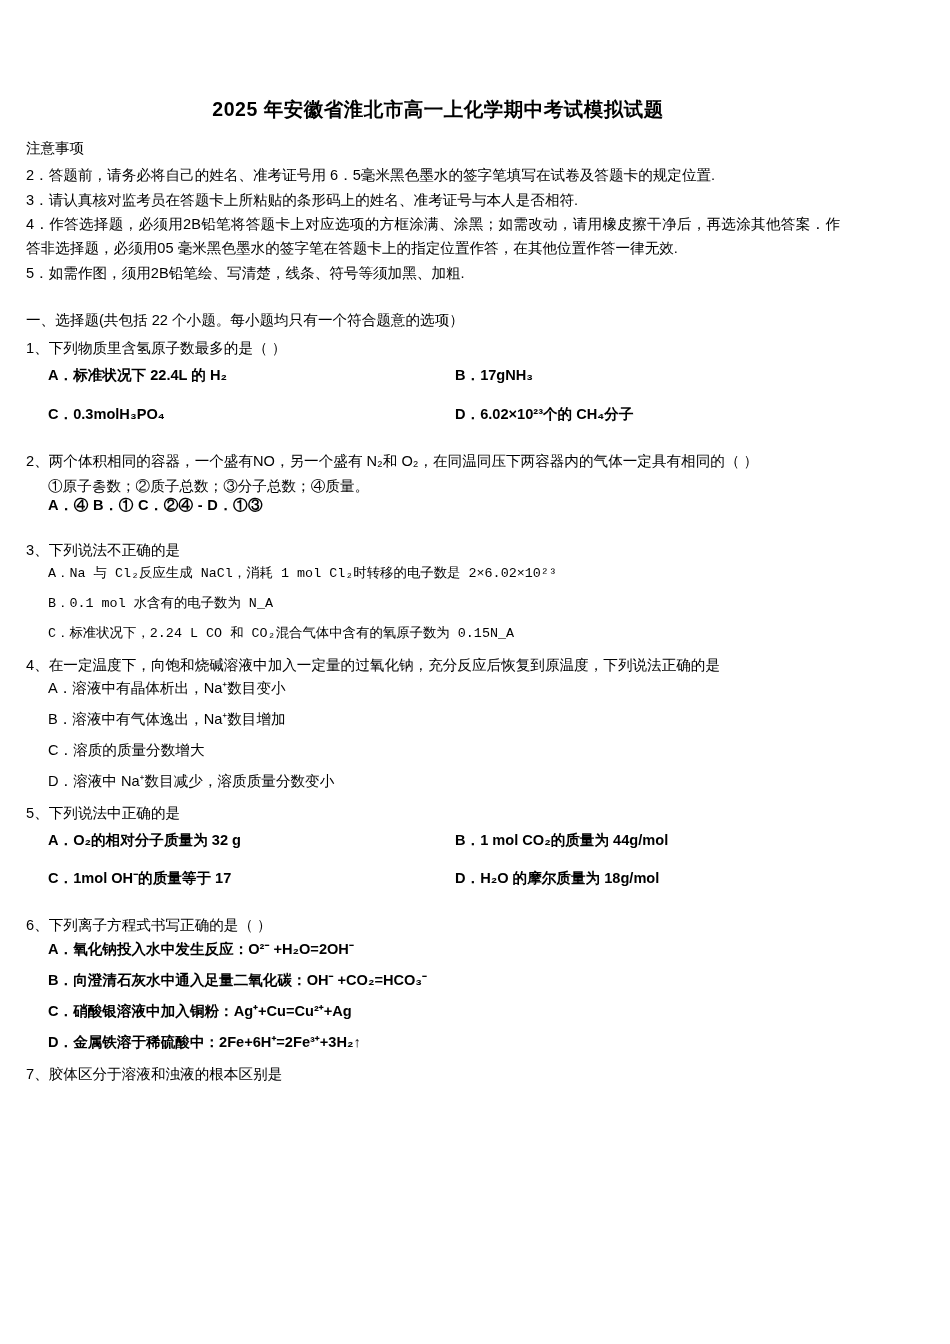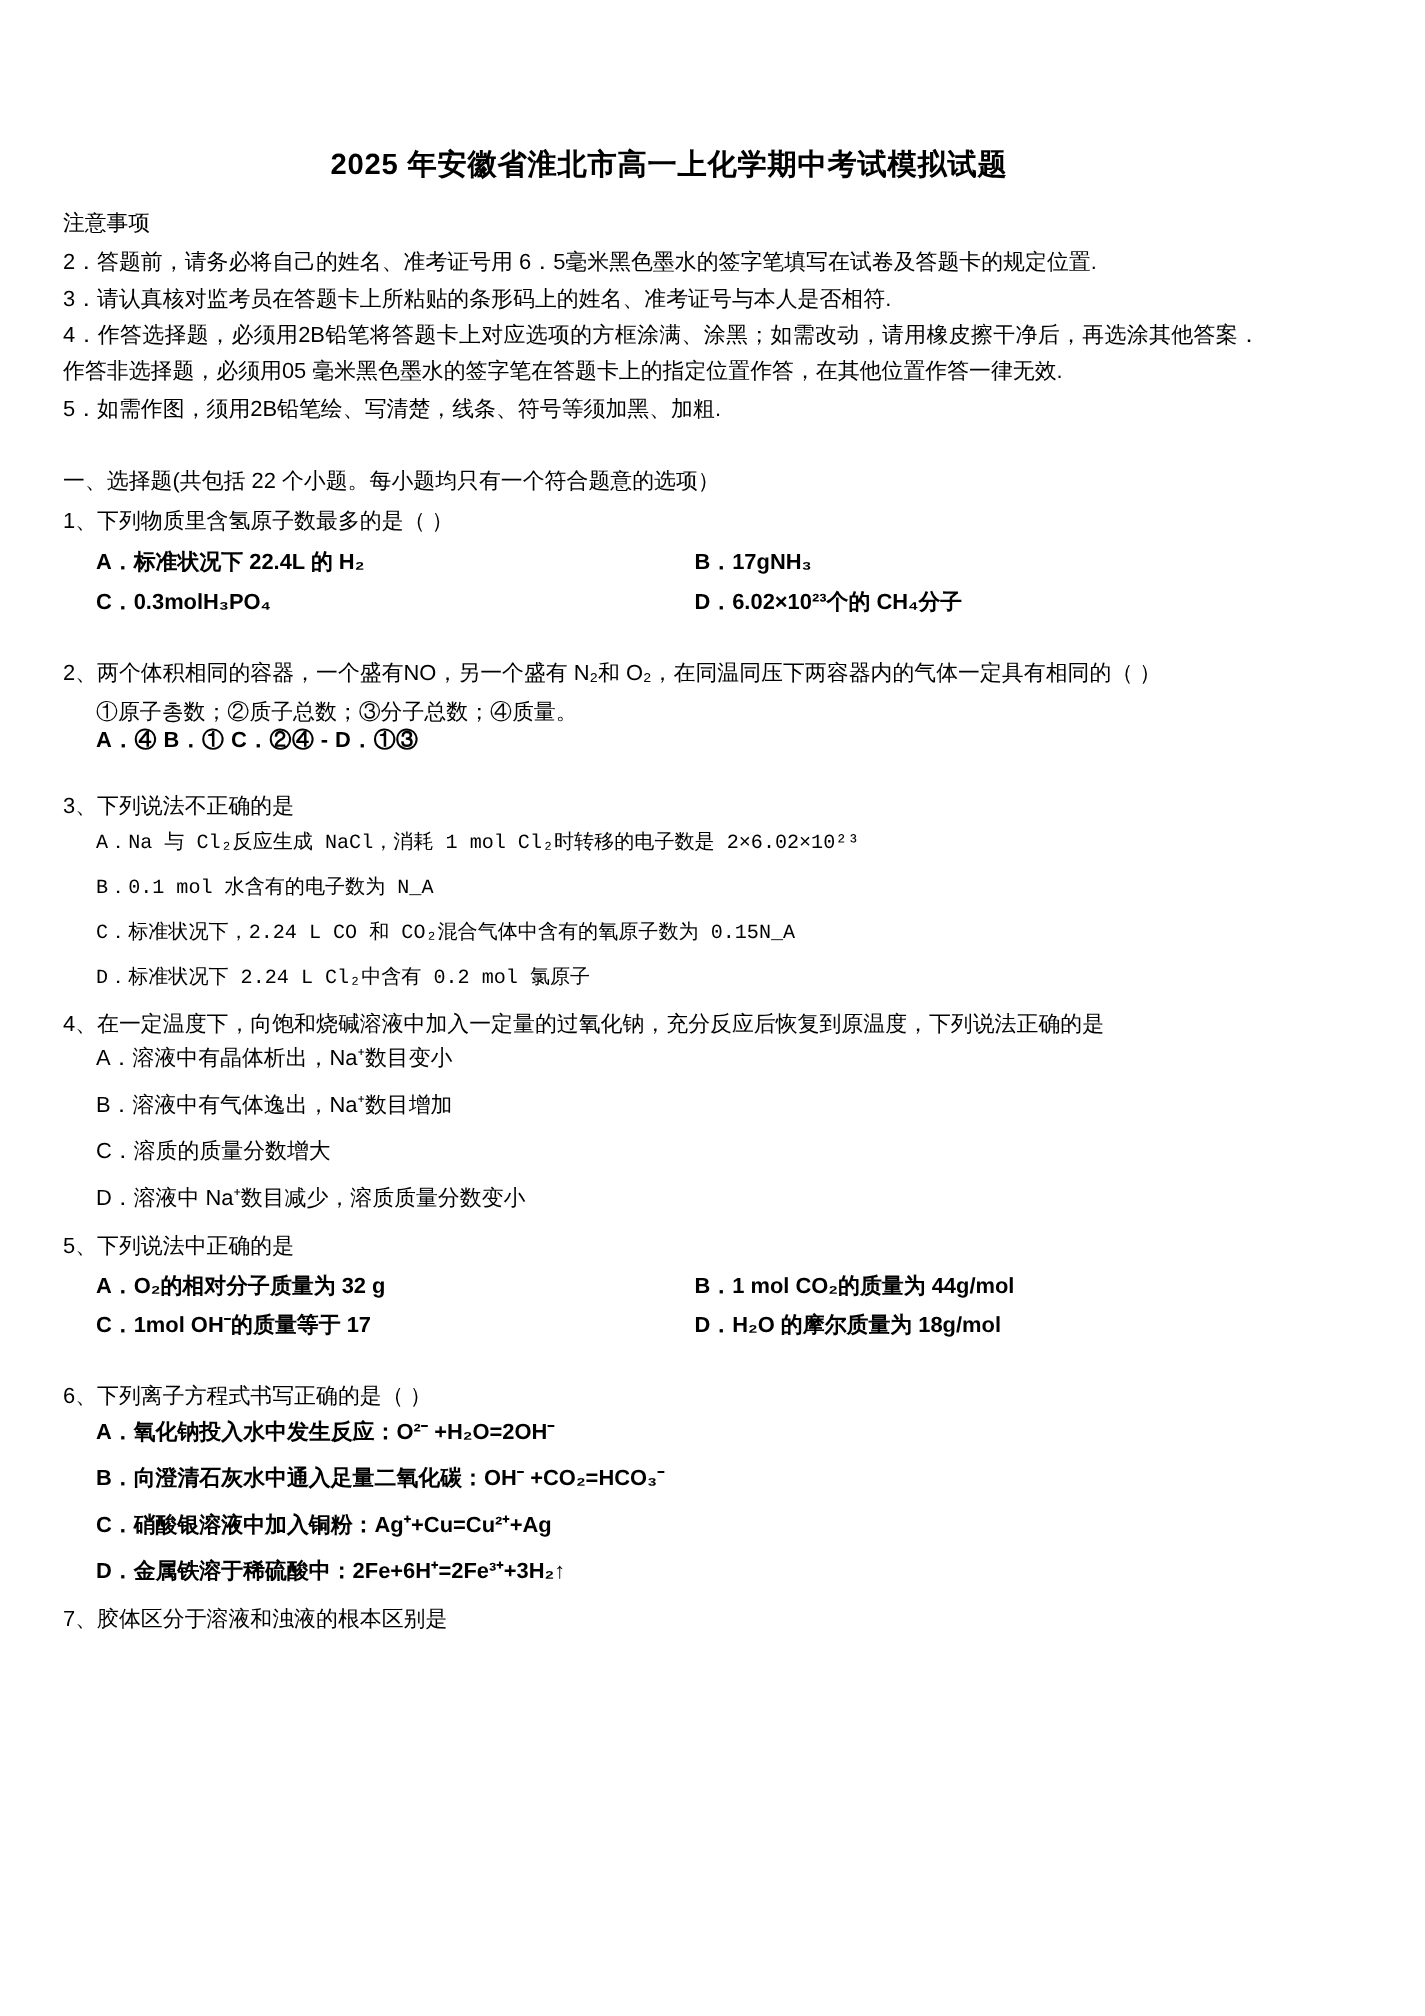--- a/index.html
+++ b/index.html
@@ -10,21 +10,21 @@
   body {
     font-family: "Liberation Serif", "DejaVu Serif", serif;
     color: #000000;
   }
   .page {
     position: relative;
     width: 882px;
     height: 1344px;
     background: #ffffff;
     box-sizing: border-box;
-    padding: 96px 42px 40px 42px;
+    padding: 96px 42px 40px 26px;
     overflow: hidden;
   }
   .doc-title {
     text-align: center;
     font-family: "Liberation Sans", sans-serif;
     font-weight: bold;
     font-size: 19.5px;
     letter-spacing: 0.5px;
     margin: 0 0 16px 0;
     padding-left: 10px;
@@ -54,21 +54,21 @@
   }
   .q-stem {
     font-family: "Liberation Sans", sans-serif;
     font-size: 14.6px;
     line-height: 1.55;
     margin: 0 0 2px 0;
   }
   .opts-grid {
     display: grid;
     grid-template-columns: 50% 50%;
-    row-gap: 5px;
+    row-gap: 17px;
     margin-top: 5px;
   }
   .opt {
     font-family: "Liberation Sans", sans-serif;
     font-size: 14.6px;
     line-height: 1.5;
     padding-left: 22px;
     box-sizing: border-box;
   }
   .opt.bold {
@@ -144,21 +144,20 @@
   </div>
 
   <div class="q tight">
     <div class="q-stem">
       <span>3</span>、<span>下列说法不正确的是</span>
     </div>
     <div>
       <div class="opt-mono"><span class="body">A．Na 与 Cl₂反应生成 NaCl，消耗 1 mol Cl₂时转移的电子数是 2×6.02×10²³</span></div>
       <div class="opt-mono"><span class="body">B．0.1 mol 水含有的电子数为 N_A</span></div>
       <div class="opt-mono"><span class="body">C．标准状况下，2.24 L CO 和 CO₂混合气体中含有的氧原子数为 0.15N_A</span></div>
-      <div class="opt-mono"><span class="body">D．标准状况下 2.24 L Cl₂中含有 0.2 mol  氯原子</span></div>
     </div>
   </div>
 
   <div class="q">
     <div class="q-stem">
       <span>4</span>、<span>在一定温度下，向饱和烧碱溶液中加入一定量的过氧化钠，充分反应后恢复到原温度，下列说法正确的是</span>
     </div>
     <div class="opt-stack">
       <div class="opt">A．溶液中有晶体析出，Na⁺数目变小</div>
       <div class="opt">B．溶液中有气体逸出，Na⁺数目增加</div>

